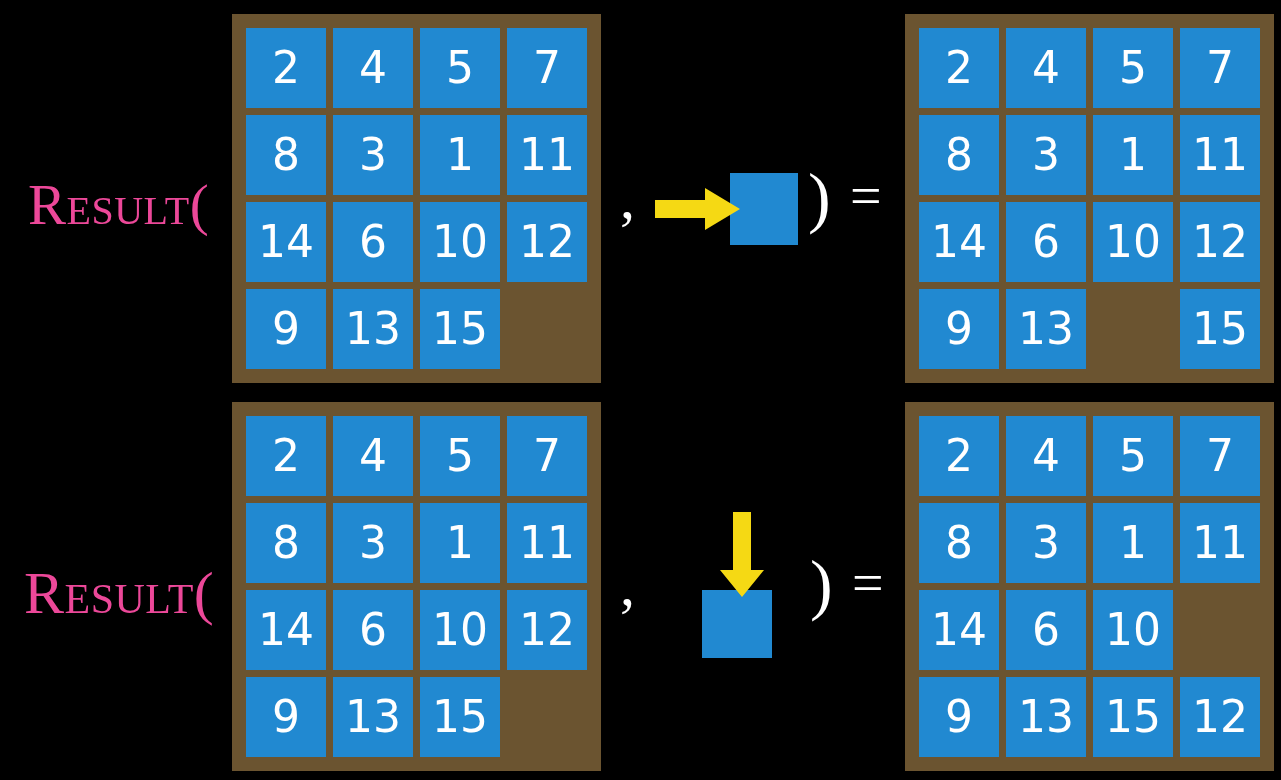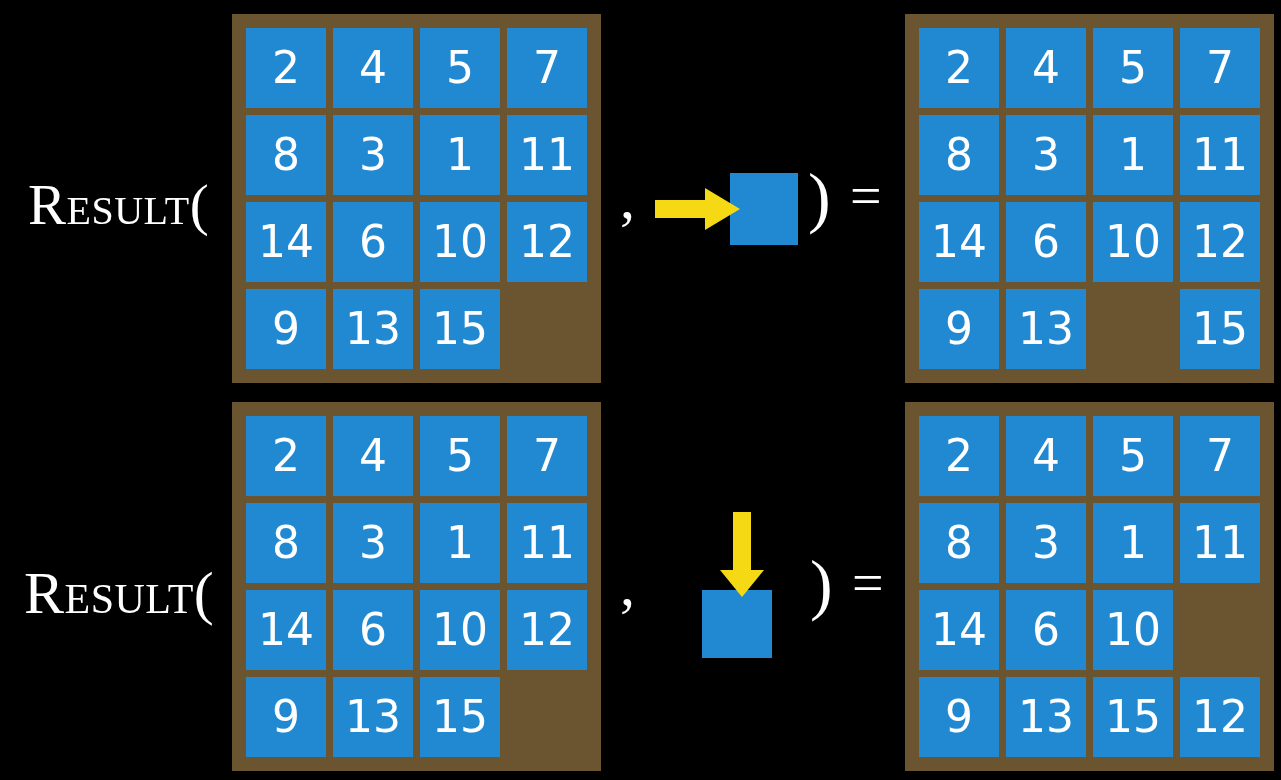--- a/index.html
+++ b/index.html
@@ -16,21 +16,21 @@
   .stage {
     position: relative;
     width: 1281px;
     height: 780px;
     background: #000000;
   }
 
   
   .result-label {
     position: absolute;
-    color: #ffffff;
+    color: #ec4899;
     font-family: "Liberation Serif", "DejaVu Serif", serif;
     font-variant: small-caps;
     white-space: nowrap;
     letter-spacing: 0.5px;
     line-height: 1;
   }
   .result-label.row1 { left: 28px; top: 176px; font-size: 57px; }
   .result-label.row2 { left: 24px; top: 563px; font-size: 60px; }
 
   

